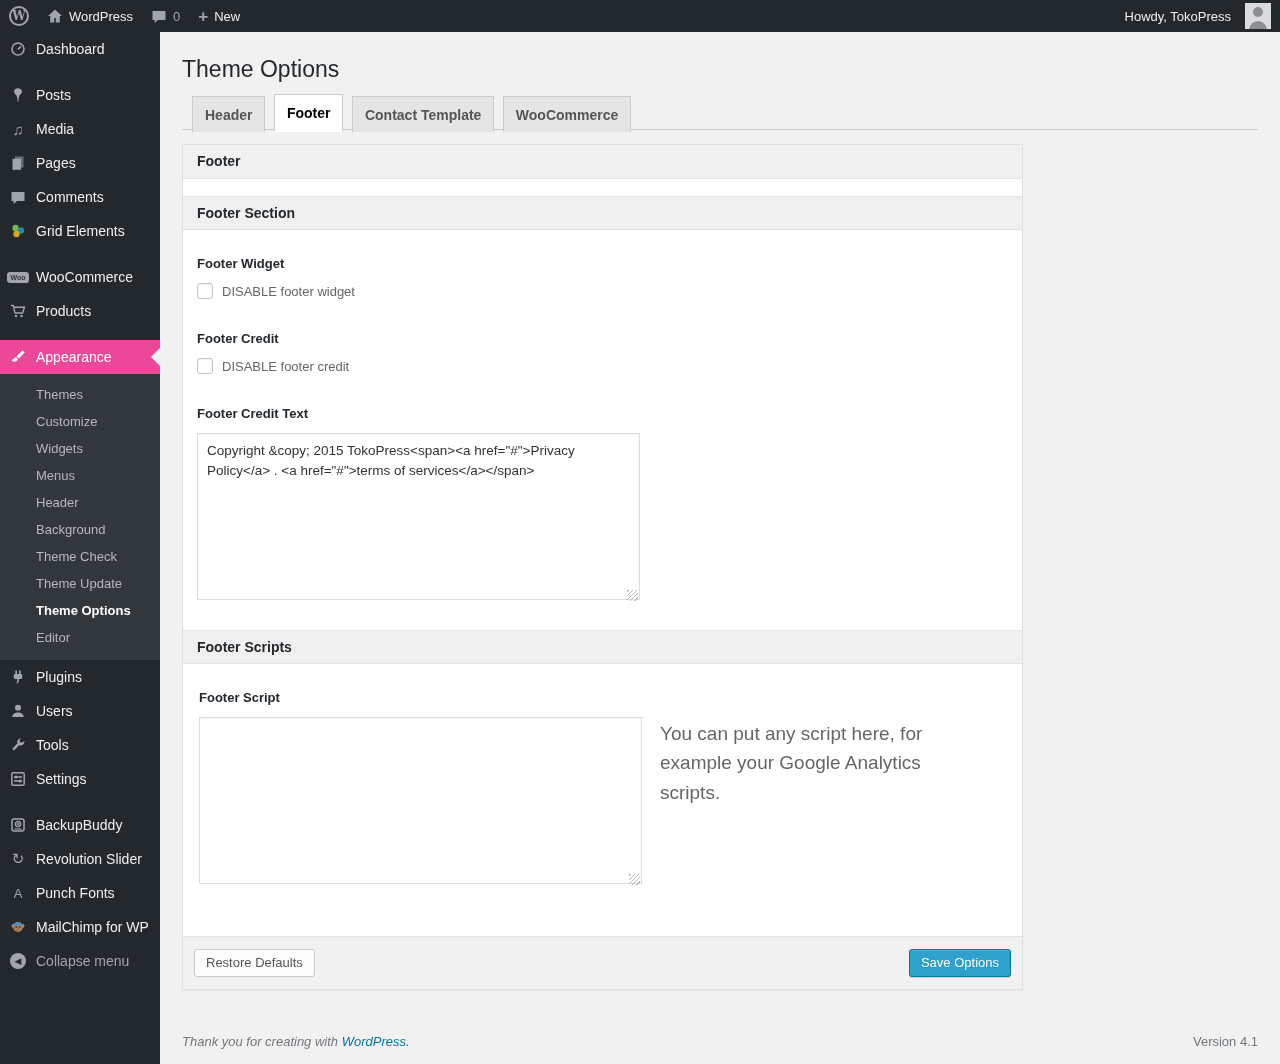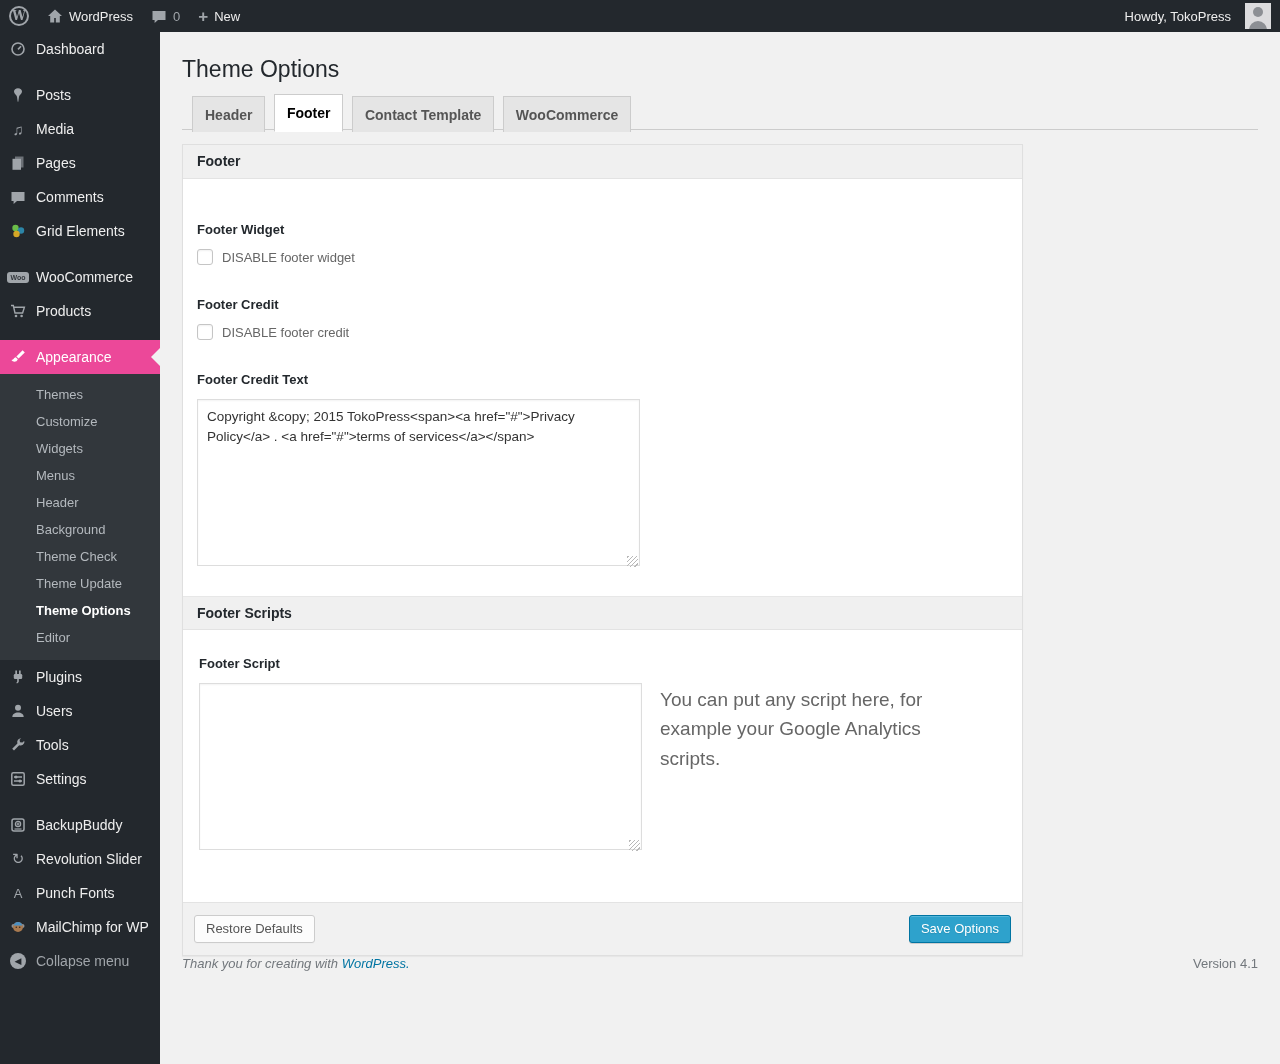--- a/index.html
+++ b/index.html
@@ -80,21 +80,21 @@
   .panel-footer { background:#f1f1f1; border-top:1px solid #e3e3e3; padding:12px 11px;
     display:flex; justify-content:space-between; align-items:center; }
   .button { display:inline-block; font-size:13px; height:28px; line-height:26px; padding:0 11px;
     border-radius:3px; cursor:pointer; text-decoration:none; }
   .button-secondary { background:#fcfcfc; border:1px solid #ccc; color:#555; box-shadow:0 1px 0 #eee; }
   .button-primary { background:#2ea2cc; border:1px solid #0074a2; color:#fff;
     box-shadow:inset 0 1px 0 rgba(120,200,230,.5), 0 1px 0 rgba(0,0,0,.15);
     text-shadow:0 1px 1px rgba(0,0,0,.1); }
 
   
-  .page-footer { display:flex; justify-content:space-between; align-items:center; 
+  .page-footer { display:flex; justify-content:space-between; align-items:center; margin-top:44px;
     font-size:13px; color:#72777c; }
   .thanks { font-style:italic; }
   .thanks a { color:#0074a2; text-decoration:none; font-style:italic; cursor:pointer; }
   .version { color:#72777c; }
 </style>
 </head>
 <body>
 
 <div class="adminbar">
   <div class="ab-left">
@@ -309,20 +309,21 @@
   <div class="nav-tab-wrapper">
     <a class="nav-tab">Header</a>
     <a class="nav-tab active">Footer</a>
     <a class="nav-tab">Contact Template</a>
     <a class="nav-tab">WooCommerce</a>
   </div>
 
   <div class="panel">
     <div class="section-bar">Footer</div>
     <div class="panel-gap"></div>
+    <div class="section-bar">Footer Section</div>
 
     <div class="section-body">
       <div class="field-label">Footer Widget</div>
       <div class="check-row">
         <input type="checkbox" style="">
         <span class="check-label">DISABLE footer widget</span>
       </div>
 
       <div class="field-label">Footer Credit</div>
       <div class="check-row">

